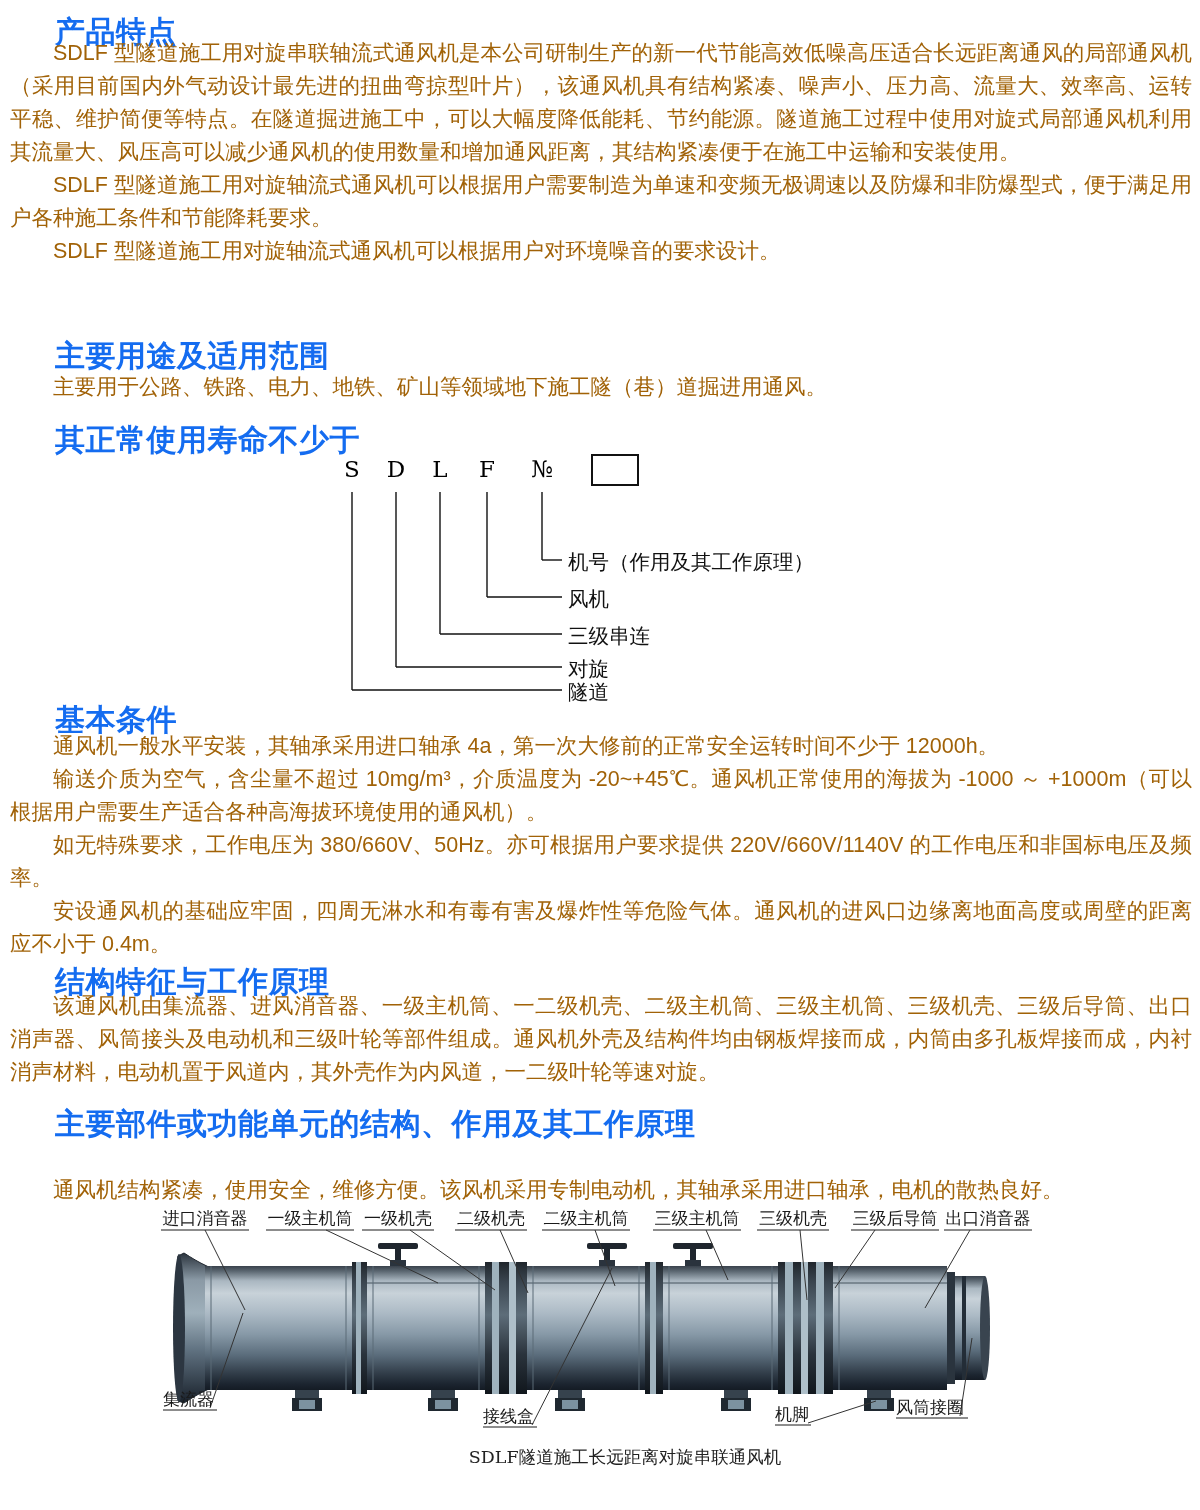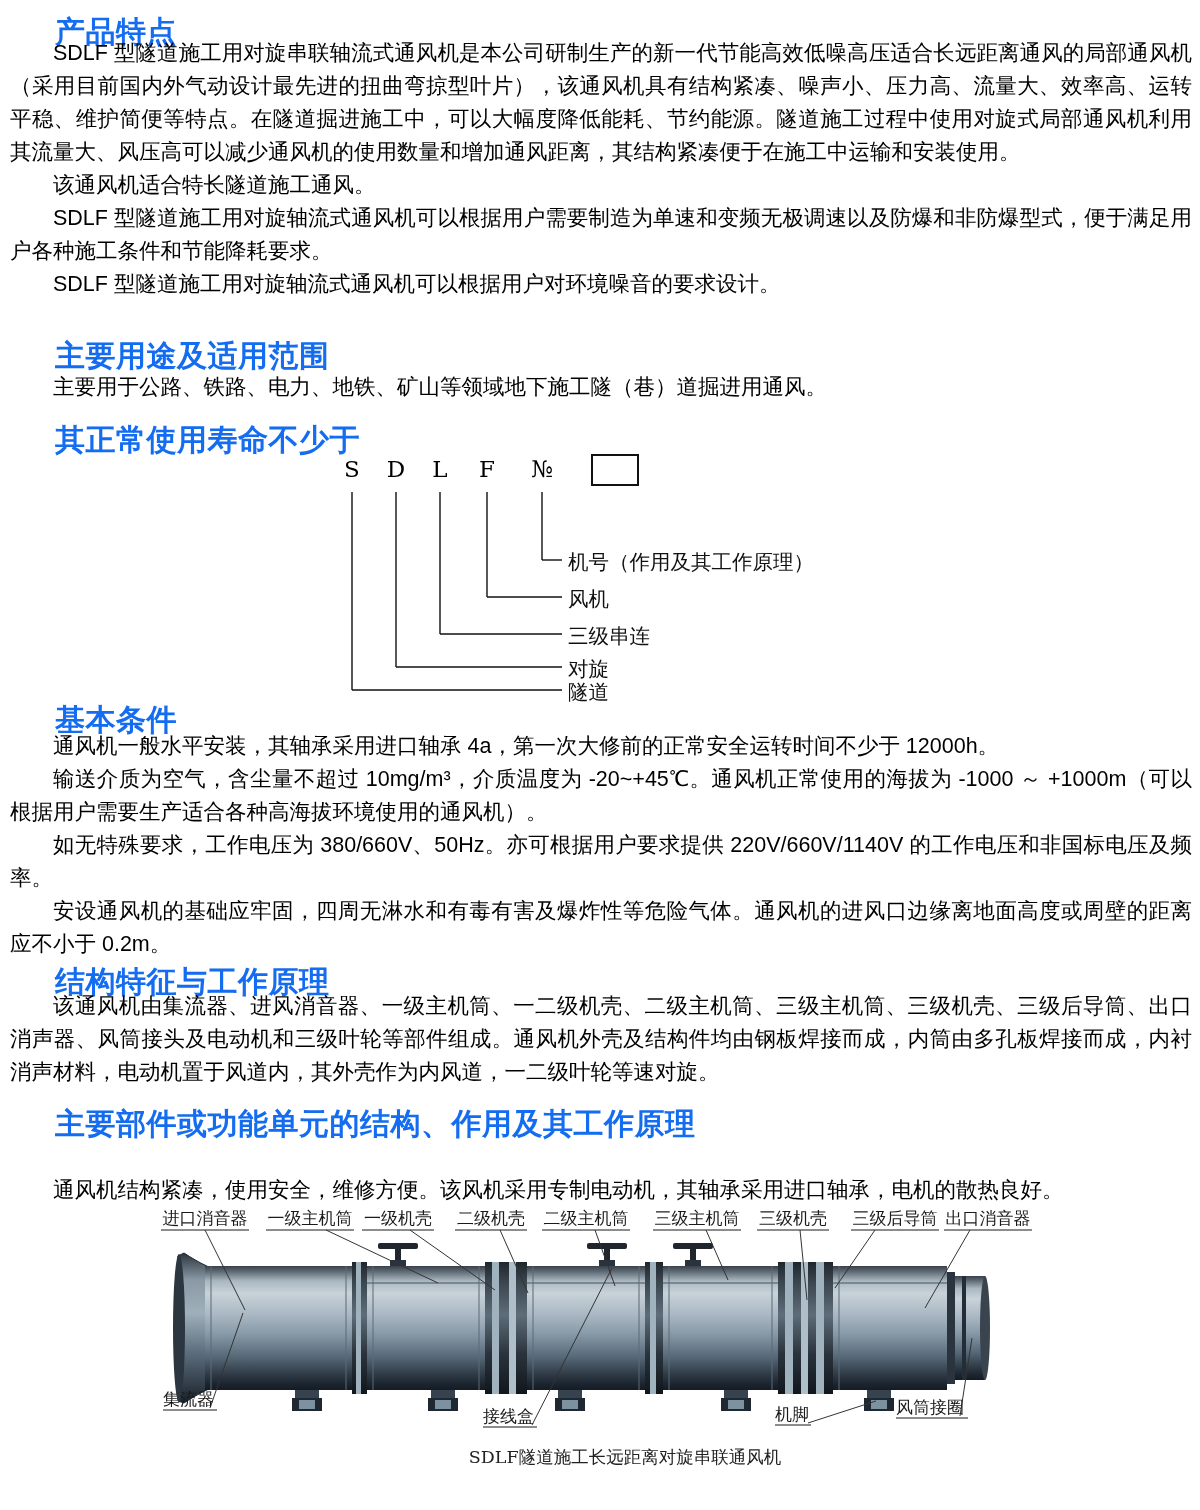--- a/index.html
+++ b/index.html
@@ -8,21 +8,21 @@
     font-family:"Liberation Sans",sans-serif;color:#1f1f1f;overflow:hidden;
   }
   .sec-heading{
     position:absolute;left:55px;margin:0;
     font-size:30px;font-weight:bold;color:#146cf0;letter-spacing:.5px;
     font-family:"Liberation Sans",sans-serif;white-space:nowrap;
   }
   .flow{position:absolute;left:10px;width:1182px;}
   .bp{
     margin:0;font-size:21.5px;line-height:33px;text-align:justify;
-    text-indent:2em;color:#000000;
+    text-indent:2em;color:#a16207;
   }
   
   #model-diagram{position:absolute;left:0;top:450px;width:1200px;height:255px;}
   #model-diagram svg{position:absolute;left:0;top:0;}
   .model-letter{
     position:absolute;transform:translateX(-50%);
     font-family:"DejaVu Serif",serif;font-size:23px;color:#000;top:6px;
   }
   .model-label{
     position:absolute;left:568px;font-size:20.5px;color:#111;
@@ -38,21 +38,20 @@
   .fan-caption{font-size:17.5px;fill:#222;font-family:"DejaVu Serif",serif;}
   .leader{stroke:#333;stroke-width:1;fill:none;}
   .ul{stroke:#1a1a1a;stroke-width:1;}
 </style>
 </head>
 <body>
 
 <h2 class="sec-heading" style="top:12px">产品特点</h2>
 <div class="flow" style="top:37px">
   <p class="bp">SDLF 型隧道施工用对旋串联轴流式通风机是本公司研制生产的新一代节能高效低噪高压适合长远距离通风的局部通风机（采用目前国内外气动设计最先进的扭曲弯掠型叶片），该通风机具有结构紧凑、噪声小、压力高、流量大、效率高、运转平稳、维护简便等特点。在隧道掘进施工中，可以大幅度降低能耗、节约能源。隧道施工过程中使用对旋式局部通风机利用其流量大、风压高可以减少通风机的使用数量和增加通风距离，其结构紧凑便于在施工中运输和安装使用。</p>
-  <p class="bp">该通风机适合特长隧道施工通风。</p>
   <p class="bp">SDLF 型隧道施工用对旋轴流式通风机可以根据用户需要制造为单速和变频无极调速以及防爆和非防爆型式，便于满足用户各种施工条件和节能降耗要求。</p>
   <p class="bp">SDLF 型隧道施工用对旋轴流式通风机可以根据用户对环境噪音的要求设计。</p>
 </div>
 
 <h2 class="sec-heading" style="top:336px">主要用途及适用范围</h2>
 <div class="flow" style="top:371px">
   <p class="bp">主要用于公路、铁路、电力、地铁、矿山等领域地下施工隧（巷）道掘进用通风。</p>
 </div>
 
 <h2 class="sec-heading" style="top:420px">其正常使用寿命不少于</h2>
@@ -83,21 +82,21 @@
   <span class="model-label" style="top:172px">三级串连</span>
   <span class="model-label" style="top:205px">对旋</span>
   <span class="model-label" style="top:228px">隧道</span>
 </div>
 
 <h2 class="sec-heading" style="top:700px">基本条件</h2>
 <div class="flow" style="top:730px">
   <p class="bp">通风机一般水平安装，其轴承采用进口轴承 4a，第一次大修前的正常安全运转时间不少于 12000h。</p>
   <p class="bp">输送介质为空气，含尘量不超过 10mg/m³，介质温度为 -20~+45℃。通风机正常使用的海拔为 -1000 ～ +1000m（可以根据用户需要生产适合各种高海拔环境使用的通风机）。</p>
   <p class="bp">如无特殊要求，工作电压为 380/660V、50Hz。亦可根据用户要求提供 220V/660V/1140V 的工作电压和非国标电压及频率。</p>
-  <p class="bp">安设通风机的基础应牢固，四周无淋水和有毒有害及爆炸性等危险气体。通风机的进风口边缘离地面高度或周壁的距离应不小于 0.2m。</p>
+  <p class="bp">安设通风机的基础应牢固，四周无淋水和有毒有害及爆炸性等危险气体。通风机的进风口边缘离地面高度或周壁的距离应不小于 0.4m。</p>
 </div>
 
 <h2 class="sec-heading" style="top:962px">结构特征与工作原理</h2>
 <div class="flow" style="top:990px">
   <p class="bp">该通风机由集流器、进风消音器、一级主机筒、一二级机壳、二级主机筒、三级主机筒、三级机壳、三级后导筒、出口消声器、风筒接头及电动机和三级叶轮等部件组成。通风机外壳及结构件均由钢板焊接而成，内筒由多孔板焊接而成，内衬消声材料，电动机置于风道内，其外壳作为内风道，一二级叶轮等速对旋。</p>
 </div>
 
 <h2 class="sec-heading" style="top:1104px">主要部件或功能单元的结构、作用及其工作原理</h2>
 <div class="flow" style="top:1174px">
   <p class="bp">通风机结构紧凑，使用安全，维修方便。该风机采用专制电动机，其轴承采用进口轴承，电机的散热良好。</p>

